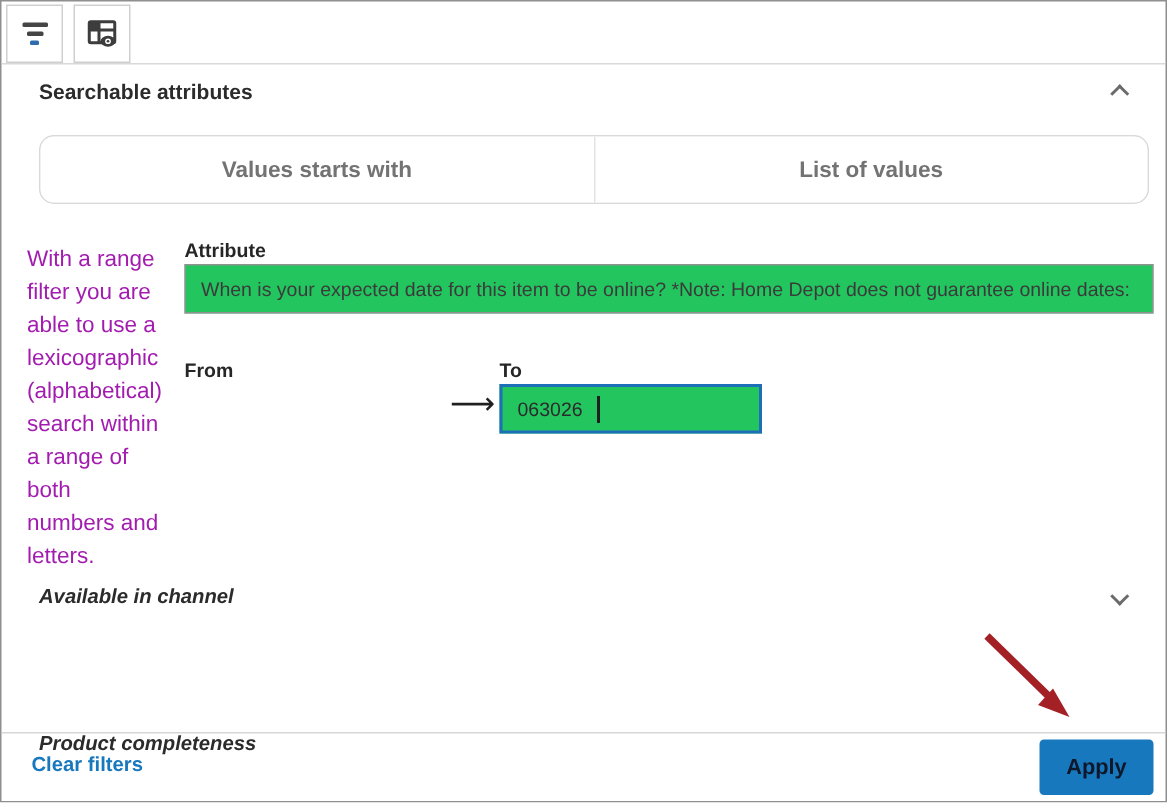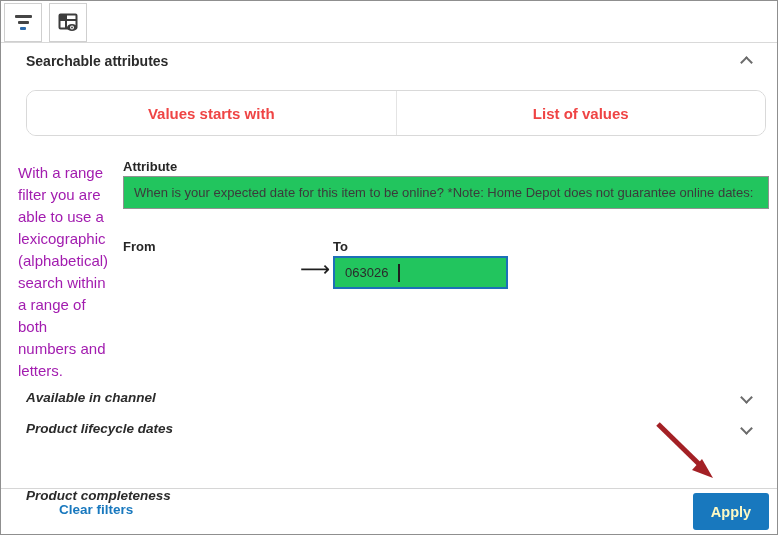--- a/index.html
+++ b/index.html
@@ -31,21 +31,21 @@
   .chev.up { transform:rotate(-135deg); position:absolute; right:6px; top:8px; }
   .chev.down { transform:rotate(45deg); }
 
   
   .tabs {
     position:absolute; top:89px; left:25px; width:740px; height:46px;
     display:flex; border:1px solid #d9d9d9; border-radius:10px; overflow:hidden; background:#fff;
   }
   .tab {
     flex:1 1 0; display:flex; align-items:center; justify-content:center;
-    font-size:15px; font-weight:700; color:#ef4444; cursor:pointer; background:#fff;
+    font-size:15px; font-weight:700; color:#737373; cursor:pointer; background:#fff;
   }
   .tab.active { background:#ddeef8; color:#1878be; }
   .tab + .tab { border-left:1px solid #e4e4e4; }
 
   
   .hint {
     position:absolute; top:161px; left:17px; width:94px;
     font-size:15px; line-height:22px; color:#a21caf; white-space:pre-line;
   }
 
@@ -71,25 +71,25 @@
     display:flex; align-items:center; cursor:pointer;
   }
   .collapsed-row .label { font-size:13.5px; font-weight:700; color:#2b2b2b;font-style:italic; }
   .collapsed-row .chev { position:absolute; right:6px; }
   .row-1 { top:381px; } .row-2 { top:412px; } .row-3 { top:443px;margin-top:36px; }
 
   
   .footer-divider { position:absolute; top:487px; left:0; width:100%; height:1px; background:#d6d6d6; }
   .clear-link {
     position:absolute; top:501px; left:20px; font-size:13.5px; font-weight:700;
-    color:#1878be; cursor:pointer; text-decoration:none;margin-left:38px;
+    color:#1878be; cursor:pointer; text-decoration:none;
   }
   .apply-btn {
     position:absolute; top:492px; left:692px; width:76px; height:37px;
-    background:#1878be; color:#fef9c3; border:none; border-radius:3px;
+    background:#1878be; color:#0f172a; border:none; border-radius:3px;
     font-family:"Liberation Sans", sans-serif; font-size:14.5px; font-weight:700; cursor:pointer;
   }
   .annot { position:absolute; inset:0; pointer-events:none; }
 </style>
 </head>
 <body>
 
 <div class="panel">
 
   <button class="icon-btn filter">
@@ -139,24 +139,20 @@
   <div class="field-label lbl-from">From</div>
   <div class="range-arrow">⟶</div>
   <div class="field-label lbl-to">To</div>
   <input class="txt to-input" type="text" value="063026" style="">
   <div class="caret"></div>
 
   <div class="collapsed-row row-1">
     <span class="label">Available in channel</span>
     <span class="chev down"></span>
   </div>
-  <div class="collapsed-row row-2">
-    <span class="label">Product lifecycle dates</span>
-    <span class="chev down"></span>
-  </div>
   <div class="collapsed-row row-3">
     <span class="label">Product completeness</span>
     <span class="chev down"></span>
   </div>
 
   <div class="footer-divider"></div>
   <a class="clear-link" href="#">Clear filters</a>
   <button class="apply-btn">Apply</button>
 
   <svg class="annot" width="778" height="535" viewBox="0 0 778 535">

